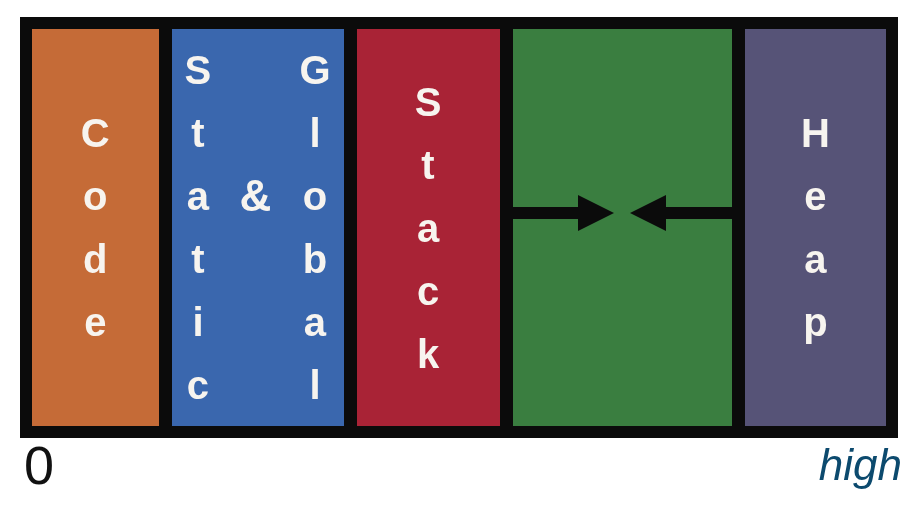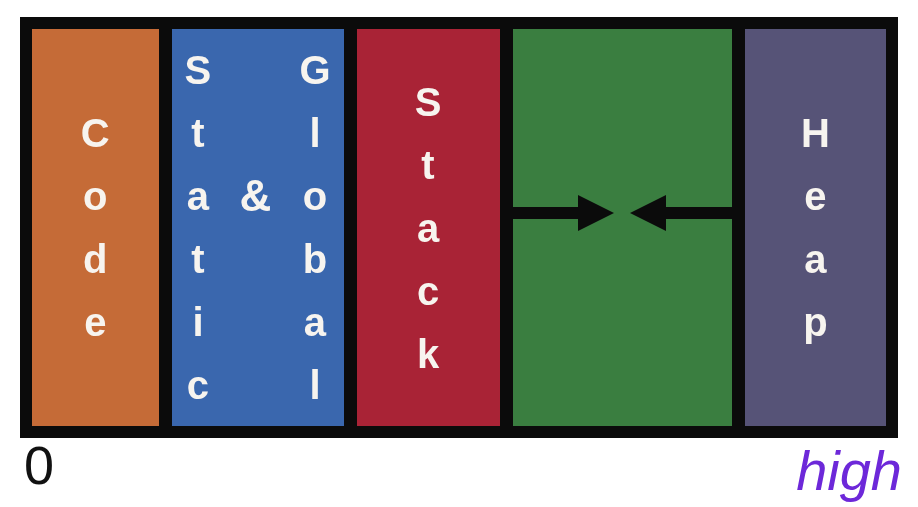--- a/index.html
+++ b/index.html
@@ -91,24 +91,24 @@
     left: 24px;
     top: 438px;
     font-size: 54px;
     line-height: 1.0;
     color: #111111;
   }
   .axis-high {
     position: absolute;
     right: 16px;
     top: 443px;
-    font-size: 56px;
+    font-size: 44px;
     line-height: 1.0;
     font-style: italic;
-    color: #6d28d9;
+    color: #0c4a6e;
   }
 </style>
 </head>
 <body>
 
 <div class="canvas">
 
   <div class="memory-box">
 
     <div class="col col-code" style="background-color: rgb(197, 107, 55);">

